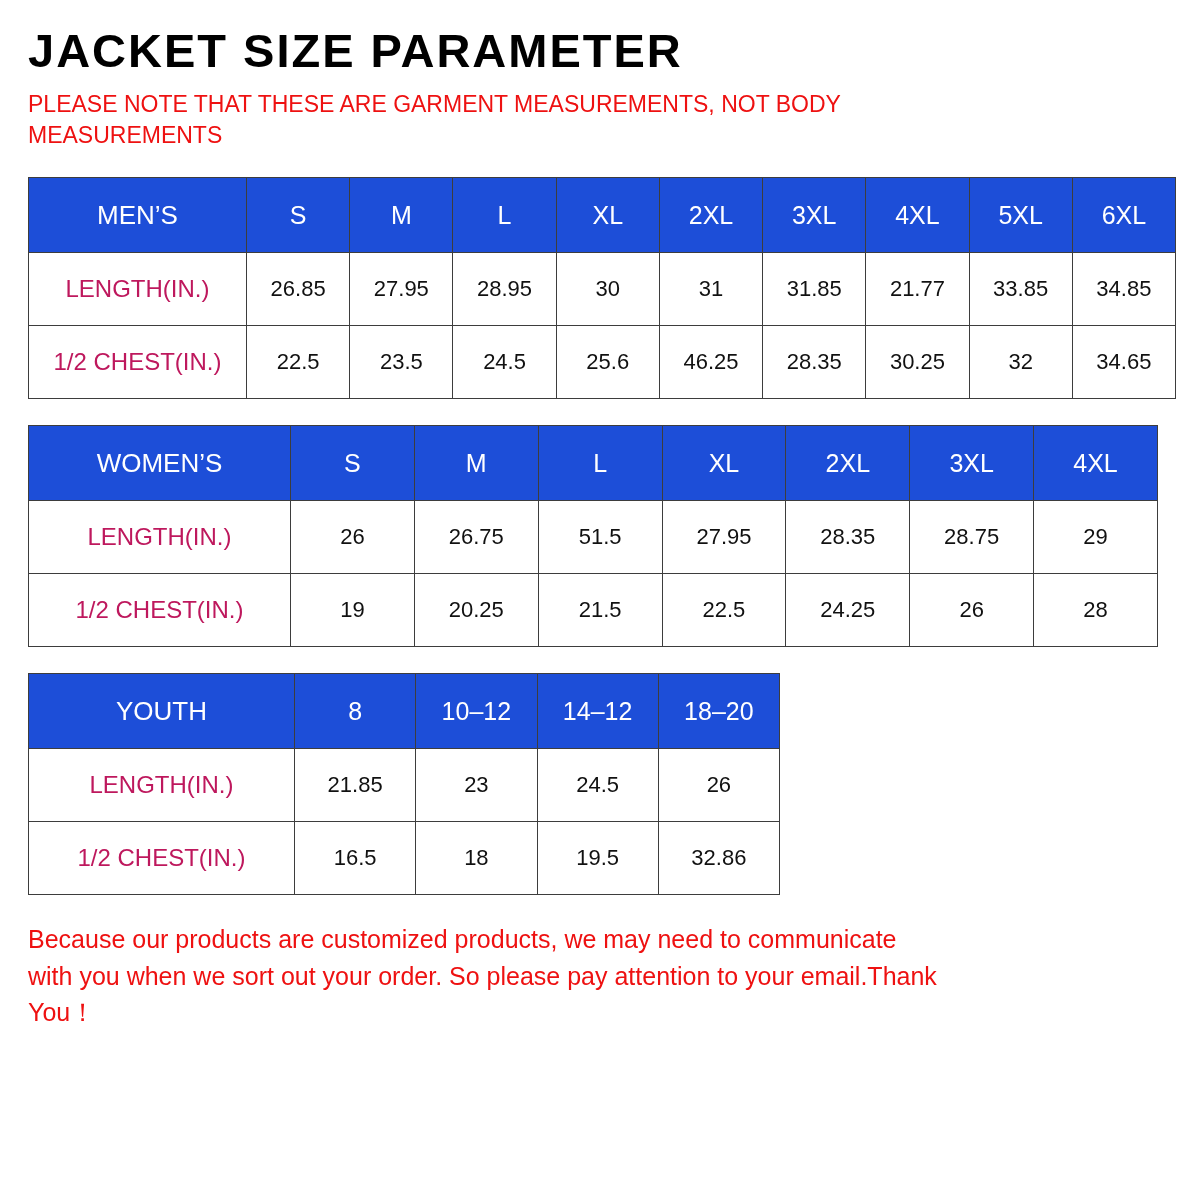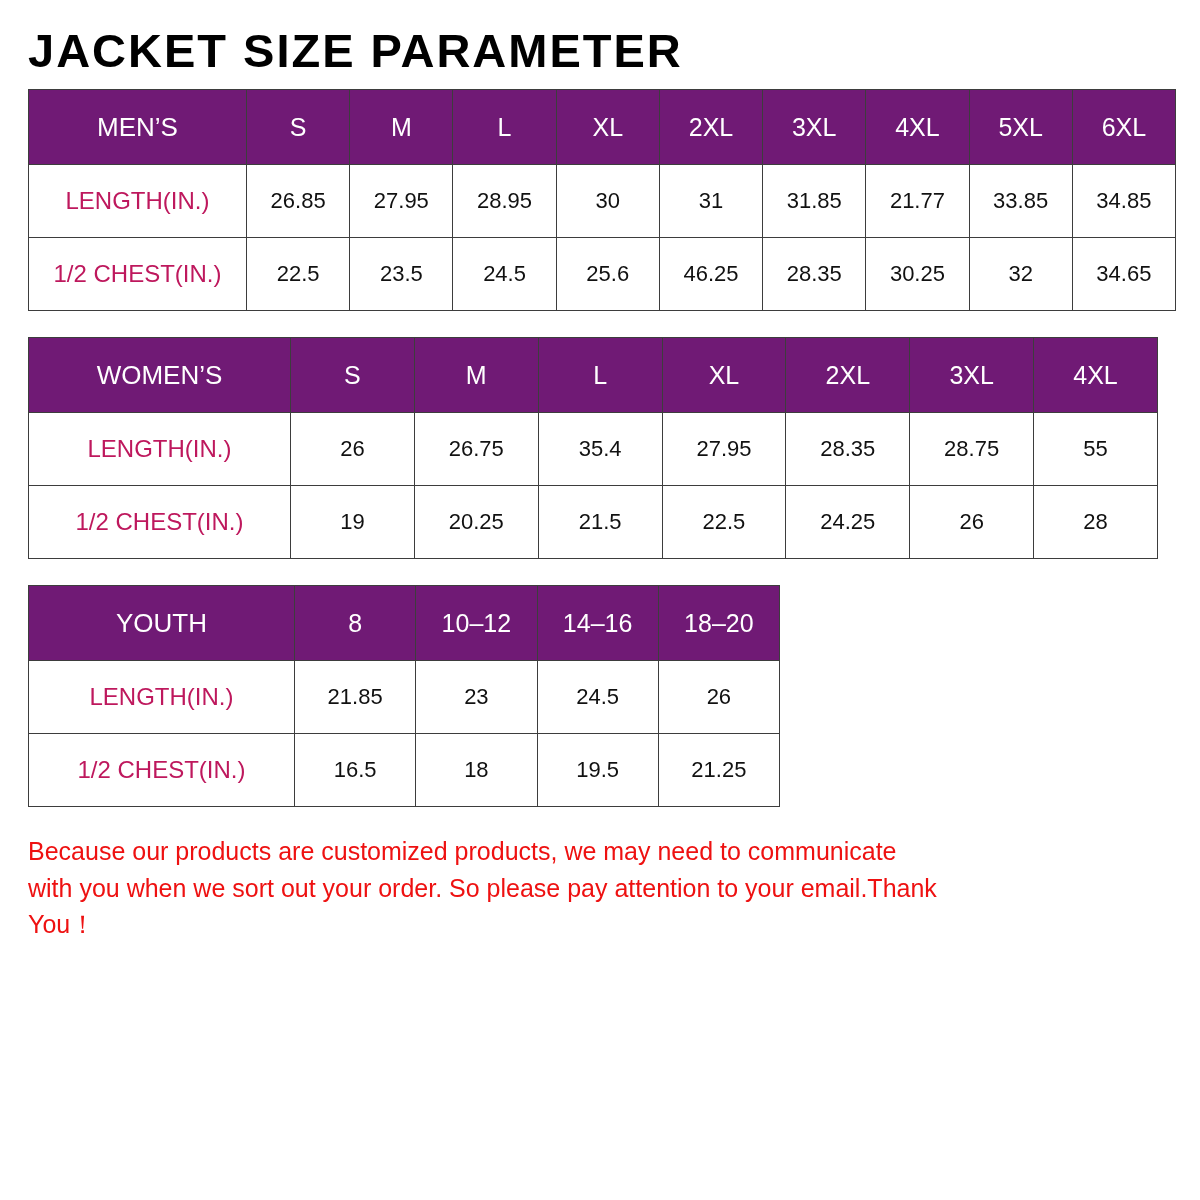--- a/index.html
+++ b/index.html
@@ -44,21 +44,21 @@
     border: 1px solid #3d3d3d;
     text-align: center;
     vertical-align: middle;
     font-size: 22px;
     color: #111111;
     height: 72px;
     padding: 0 4px;
     background: #ffffff;
   }
   table.size-table tr.header-row td {
-    background: #701a75;
+    background: #1d4ed8;
     color: #ffffff;
     font-size: 25px;
     height: 74px;
   }
   table.size-table tr.header-row td.head-label {
     font-size: 26px;
   }
   table.size-table td.row-label {
     font-size: 24px;
     color: #be185d;
@@ -86,20 +86,21 @@
     font-size: 23px;
   }
 </style>
 </head>
 <body>
 
 <div class="page">
 
   <h1 class="title">JACKET SIZE PARAMETER</h1>
 
+  <p class="note">PLEASE NOTE THAT THESE ARE GARMENT MEASUREMENTS, NOT BODY MEASUREMENTS</p>
 
   <table class="size-table mens-table">
     <colgroup>
       <col class="c-label">
     </colgroup>
     <tbody>
         <tr class="header-row">
           <td class="head-label">MEN’S</td>
           <td>S</td>
           <td>M</td>
@@ -150,25 +151,25 @@
           <td>L</td>
           <td>XL</td>
           <td>2XL</td>
           <td>3XL</td>
           <td>4XL</td>
         </tr>
         <tr>
           <td class="row-label">LENGTH(IN.)</td>
           <td>26</td>
           <td>26.75</td>
-          <td>35.4</td>
+          <td>51.5</td>
           <td>27.95</td>
           <td>28.35</td>
           <td>28.75</td>
-          <td>55</td>
+          <td>29</td>
         </tr>
         <tr>
           <td class="row-label">1/2 CHEST(IN.)</td>
           <td>19</td>
           <td>20.25</td>
           <td>21.5</td>
           <td>22.5</td>
           <td>24.25</td>
           <td>26</td>
           <td>28</td>
@@ -178,36 +179,36 @@
 
   <table class="size-table youth-table">
     <colgroup>
       <col class="c-label">
     </colgroup>
     <tbody>
         <tr class="header-row">
           <td class="head-label">YOUTH</td>
           <td>8</td>
           <td>10–12</td>
-          <td>14–16</td>
+          <td>14–12</td>
           <td>18–20</td>
         </tr>
         <tr>
           <td class="row-label">LENGTH(IN.)</td>
           <td>21.85</td>
           <td>23</td>
           <td>24.5</td>
           <td>26</td>
         </tr>
         <tr>
           <td class="row-label">1/2 CHEST(IN.)</td>
           <td>16.5</td>
           <td>18</td>
           <td>19.5</td>
-          <td>21.25</td>
+          <td>32.86</td>
         </tr>
       </tbody>
   </table>
 
   <div class="footer">
     <p class="para1">Because our products are customized products, we may need to communicate with you when we sort out your order. So please pay attention to your email.Thank You！</p>
   </div>
 
 </div>
 

